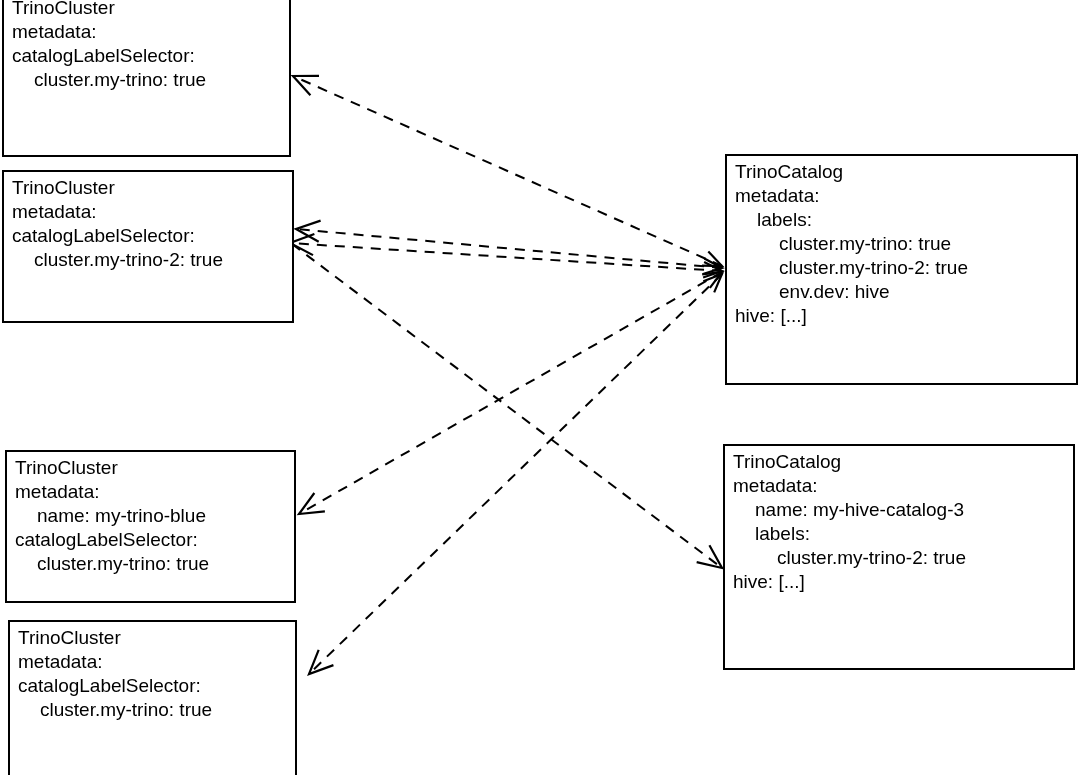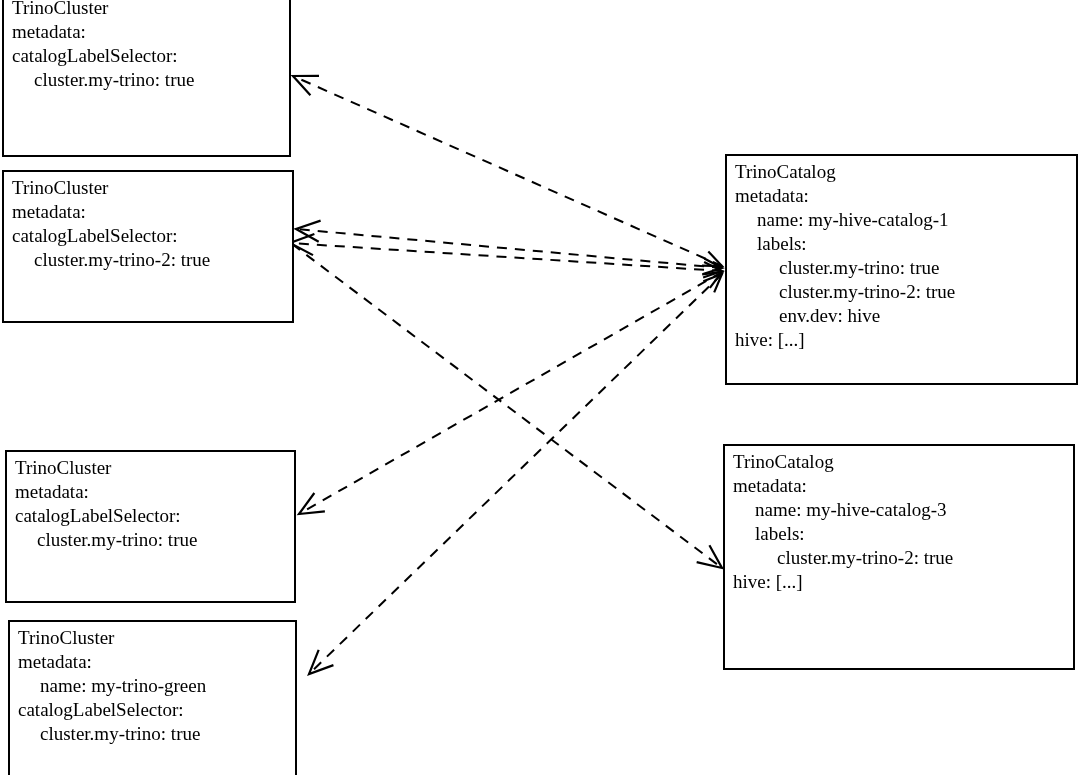--- a/index.html
+++ b/index.html
@@ -6,21 +6,21 @@
     margin: 0;
     padding: 0;
     background: #ffffff;
   }
   #canvas {
     position: relative;
     width: 1082px;
     height: 775px;
     background: #ffffff;
     overflow: hidden;
-    font-family: Liberation Serif, serif;
+    font-family: Liberation Sans, sans-serif;
   }
   .node-box {
     position: absolute;
     box-sizing: border-box;
     border: 2px solid #000000;
     background: #ffffff;
     z-index: 2;
   }
   .node-lines {
     position: absolute;
@@ -99,38 +99,37 @@
           <div class="yaml-line indent-0">TrinoCluster</div>
           <div class="yaml-line indent-0">metadata:</div>
           <div class="yaml-line indent-0">catalogLabelSelector:</div>
           <div class="yaml-line indent-1">cluster.my-trino-2: true</div>
         </div>
       </div>
       <div class="node-box" style="left: 5px; top: 450px; width: 291px; height: 153px;">
         <div class="node-lines">
           <div class="yaml-line indent-0">TrinoCluster</div>
           <div class="yaml-line indent-0">metadata:</div>
+          <div class="yaml-line indent-1">name: my-trino-blue</div>
           <div class="yaml-line indent-0">catalogLabelSelector:</div>
           <div class="yaml-line indent-1">cluster.my-trino: true</div>
         </div>
       </div>
       <div class="node-box" style="left: 8px; top: 620px; width: 289px; height: 165px;">
         <div class="node-lines">
           <div class="yaml-line indent-0">TrinoCluster</div>
           <div class="yaml-line indent-0">metadata:</div>
-          <div class="yaml-line indent-1">name: my-trino-green</div>
           <div class="yaml-line indent-0">catalogLabelSelector:</div>
           <div class="yaml-line indent-1">cluster.my-trino: true</div>
         </div>
       </div>
       <div class="node-box" style="left: 725px; top: 154px; width: 353px; height: 231px;">
         <div class="node-lines">
           <div class="yaml-line indent-0">TrinoCatalog</div>
           <div class="yaml-line indent-0">metadata:</div>
-          <div class="yaml-line indent-1">name: my-hive-catalog-1</div>
           <div class="yaml-line indent-1">labels:</div>
           <div class="yaml-line indent-2">cluster.my-trino: true</div>
           <div class="yaml-line indent-2">cluster.my-trino-2: true</div>
           <div class="yaml-line indent-2">env.dev: hive</div>
           <div class="yaml-line indent-0">hive: [...]</div>
         </div>
       </div>
       <div class="node-box" style="left: 723px; top: 444px; width: 352px; height: 226px;">
         <div class="node-lines">
           <div class="yaml-line indent-0">TrinoCatalog</div>

